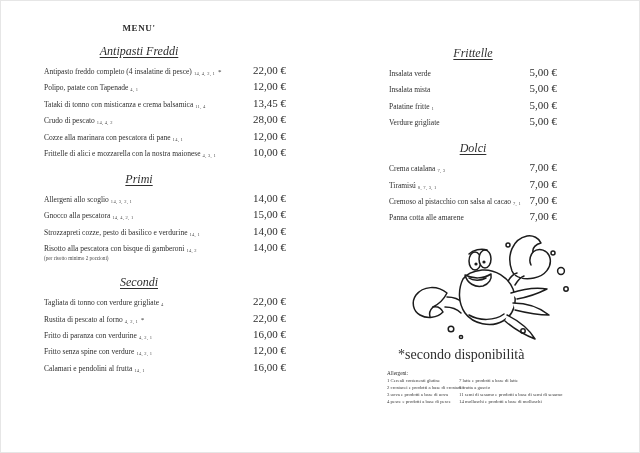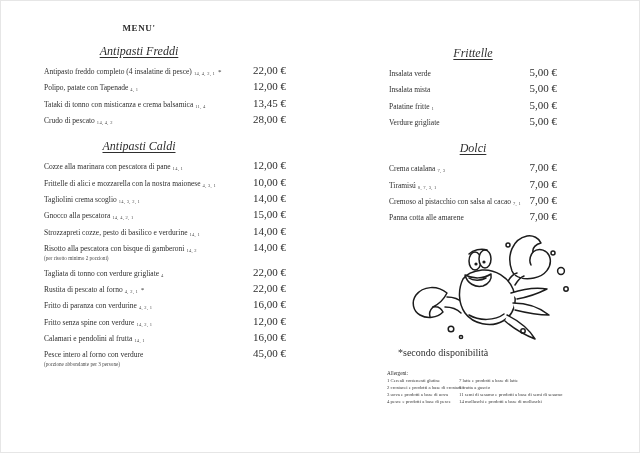--- a/index.html
+++ b/index.html
@@ -32,21 +32,21 @@
     font-size:4.5px; position:relative; top:1px; margin-left:2px;
     letter-spacing:0.3px; color:#4a4a4a;
   }
   .item-mark { font-size:7px; margin-left:1px; }
   .item-price { white-space:nowrap; font-size:11px; }
   .item-footnote { font-size:5.2px; line-height:7px; margin-top:1px; color:#4a4a4a; }
   .crab {
     position:absolute; left:402px; top:230px; width:172px; height:115px;
   }
   .availability-note {
-    position:absolute; left:397px; top:346px; font-size:10px;
+    position:absolute; left:397px; top:346px; font-size:14px;
   }
   .allergen-legend { position:absolute; left:386px; top:369px; width:230px; }
   .legend-title { font-size:5.2px; line-height:7px; }
   .legend-cols { display:flex; }
   .legend-col1 { width:72px; }
   .legend-col2 { flex:1; }
   .legend-line { font-size:4.8px; line-height:7px; white-space:nowrap; color:#3a3a3a; }
 </style>
 </head>
 <body>
@@ -83,43 +83,43 @@
   <div class="menu-item">
     <div class="item-row">
       <span class="item-name"><span>Crudo di pescato</span><span class="item-allergens">14, 4, 2</span><span class="item-mark"></span></span>
       <span class="item-price">28,00 €</span>
     </div>
   </div>
 </div>
   </div>
 
   <div class="section">
-    <div class="section-heading">Antipasti Caldi</div>
     <div class="section-items">
   <div class="menu-item">
     <div class="item-row">
       <span class="item-name"><span>Cozze alla marinara con pescatora di pane</span><span class="item-allergens">14, 1</span><span class="item-mark"></span></span>
       <span class="item-price">12,00 €</span>
     </div>
   </div>
 
   <div class="menu-item">
     <div class="item-row">
       <span class="item-name"><span>Frittelle di alici e mozzarella con la nostra maionese</span><span class="item-allergens">4, 3, 1</span><span class="item-mark"></span></span>
       <span class="item-price">10,00 €</span>
     </div>
   </div>
 </div>
   </div>
 
   <div class="section">
-    <div class="section-items">
-  <div class="menu-item">
-    <div class="item-row">
-      <span class="item-name"><span>Tagliolini crema scoglio</span><span class="item-allergens">14, 3, 2, 1</span><span class="item-mark"></span></span>
+    <div class="section-heading">Primi</div>
+    <div class="section-items">
+  <div class="menu-item">
+    <div class="item-row">
+      <span class="item-name"><span>Allergeni allo scoglio</span><span class="item-allergens">14, 3, 2, 1</span><span class="item-mark"></span></span>
       <span class="item-price">14,00 €</span>
     </div>
   </div>
 
   <div class="menu-item">
     <div class="item-row">
       <span class="item-name"><span>Gnocco alla pescatora</span><span class="item-allergens">14, 4, 2, 1</span><span class="item-mark"></span></span>
       <span class="item-price">15,00 €</span>
     </div>
   </div>
@@ -135,20 +135,21 @@
     <div class="item-row">
       <span class="item-name"><span>Risotto alla pescatora con bisque di gamberoni</span><span class="item-allergens">14, 2</span><span class="item-mark"></span></span>
       <span class="item-price">14,00 €</span>
     </div>
   <div class="item-footnote">(per risotto minimo 2 porzioni)</div>
             </div>
 </div>
   </div>
 
   <div class="section">
+    <div class="section-heading">Secondi</div>
     <div class="section-items">
   <div class="menu-item">
     <div class="item-row">
       <span class="item-name"><span>Tagliata di tonno con verdure grigliate</span><span class="item-allergens">4</span><span class="item-mark"></span></span>
       <span class="item-price">22,00 €</span>
     </div>
   </div>
 
   <div class="menu-item">
     <div class="item-row">
@@ -171,27 +172,20 @@
     </div>
   </div>
 
   <div class="menu-item">
     <div class="item-row">
       <span class="item-name"><span>Calamari e pendolini al frutta</span><span class="item-allergens">14, 1</span><span class="item-mark"></span></span>
       <span class="item-price">16,00 €</span>
     </div>
   </div>
 
-  <div class="menu-item">
-    <div class="item-row">
-      <span class="item-name"><span>Pesce intero al forno con verdure</span><span class="item-allergens"></span><span class="item-mark"></span></span>
-      <span class="item-price">45,00 €</span>
-    </div>
-  <div class="item-footnote">(porzione abbondante per 3 persone)</div>
-            </div>
 </div>
   </div>
 </div>
   </div>
 
   <div class="col col-right">
     <div id="right-sections">
   <div class="section">
     <div class="section-heading">Frittelle</div>
     <div class="section-items">

